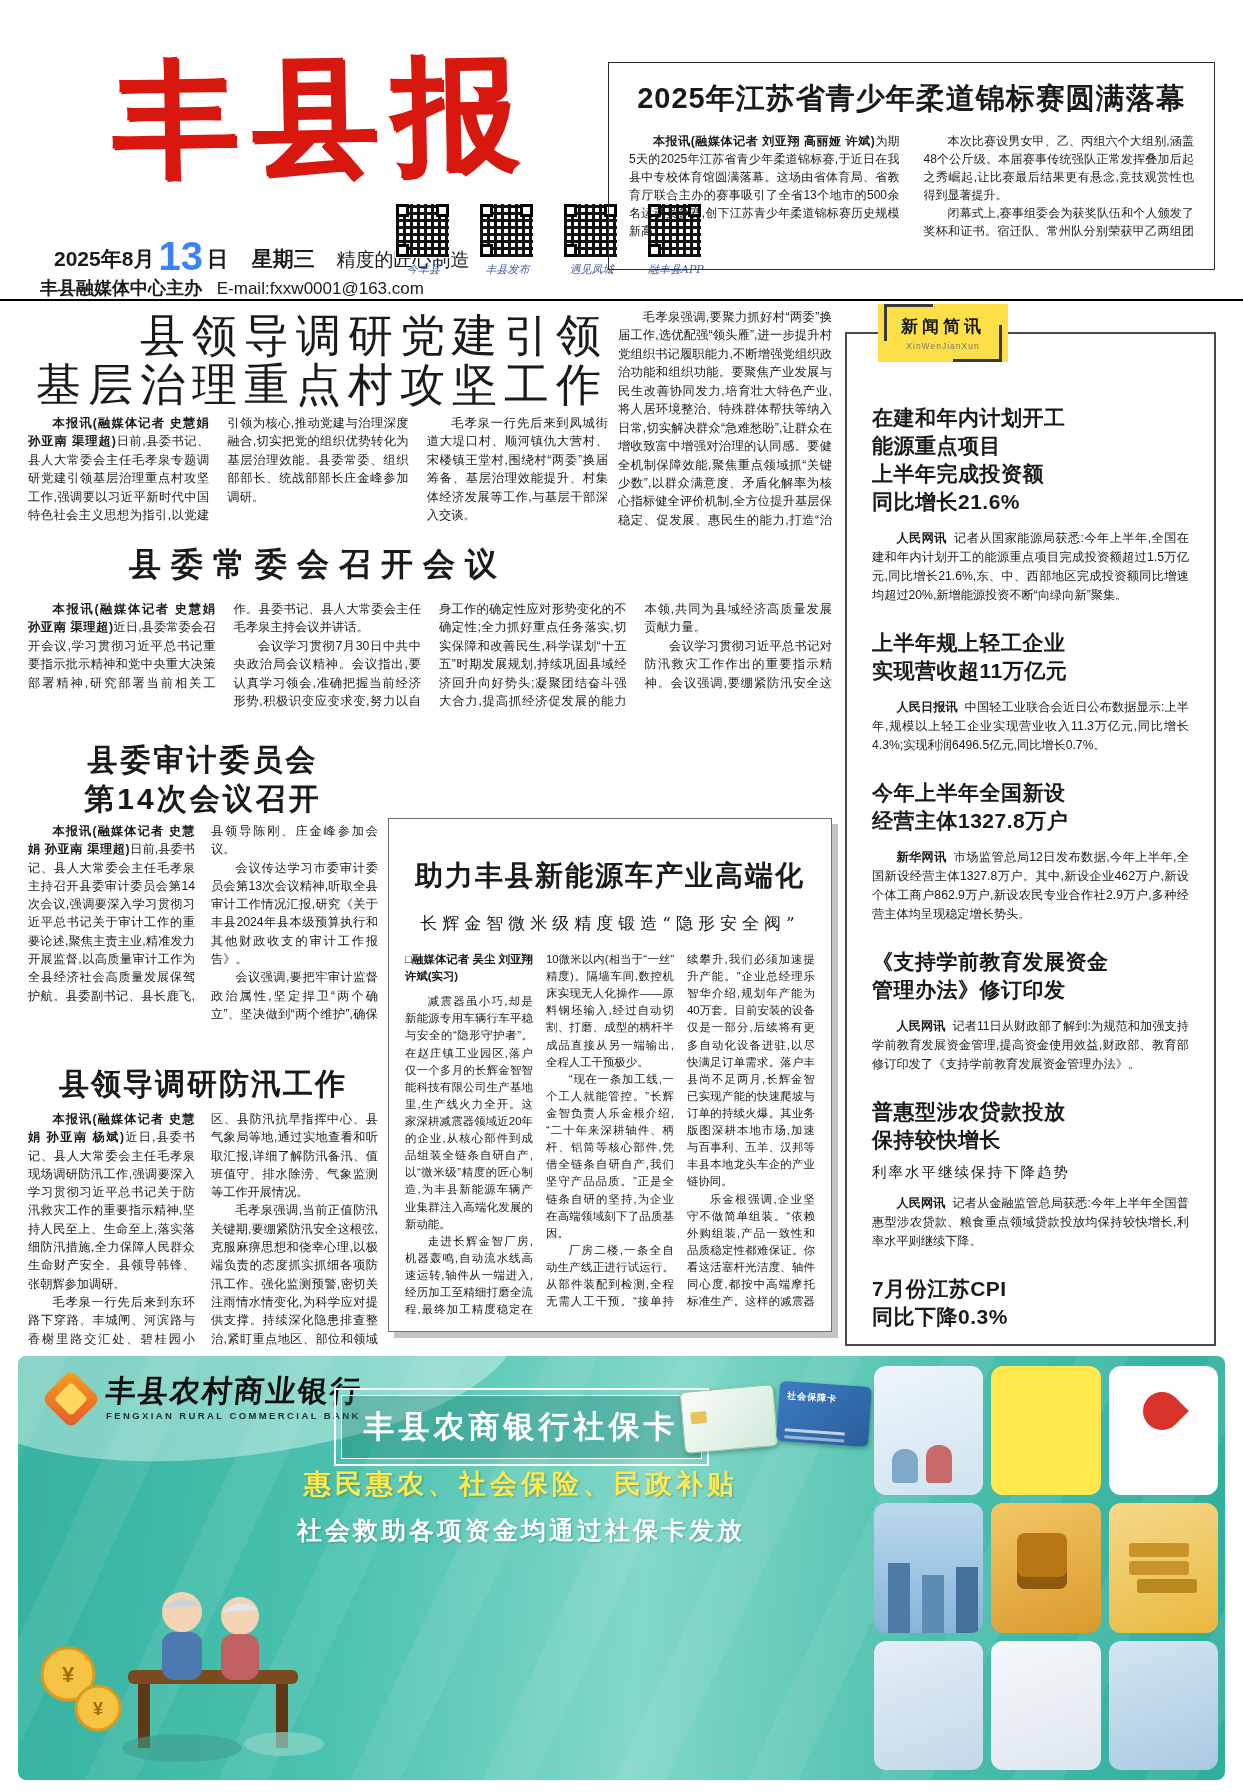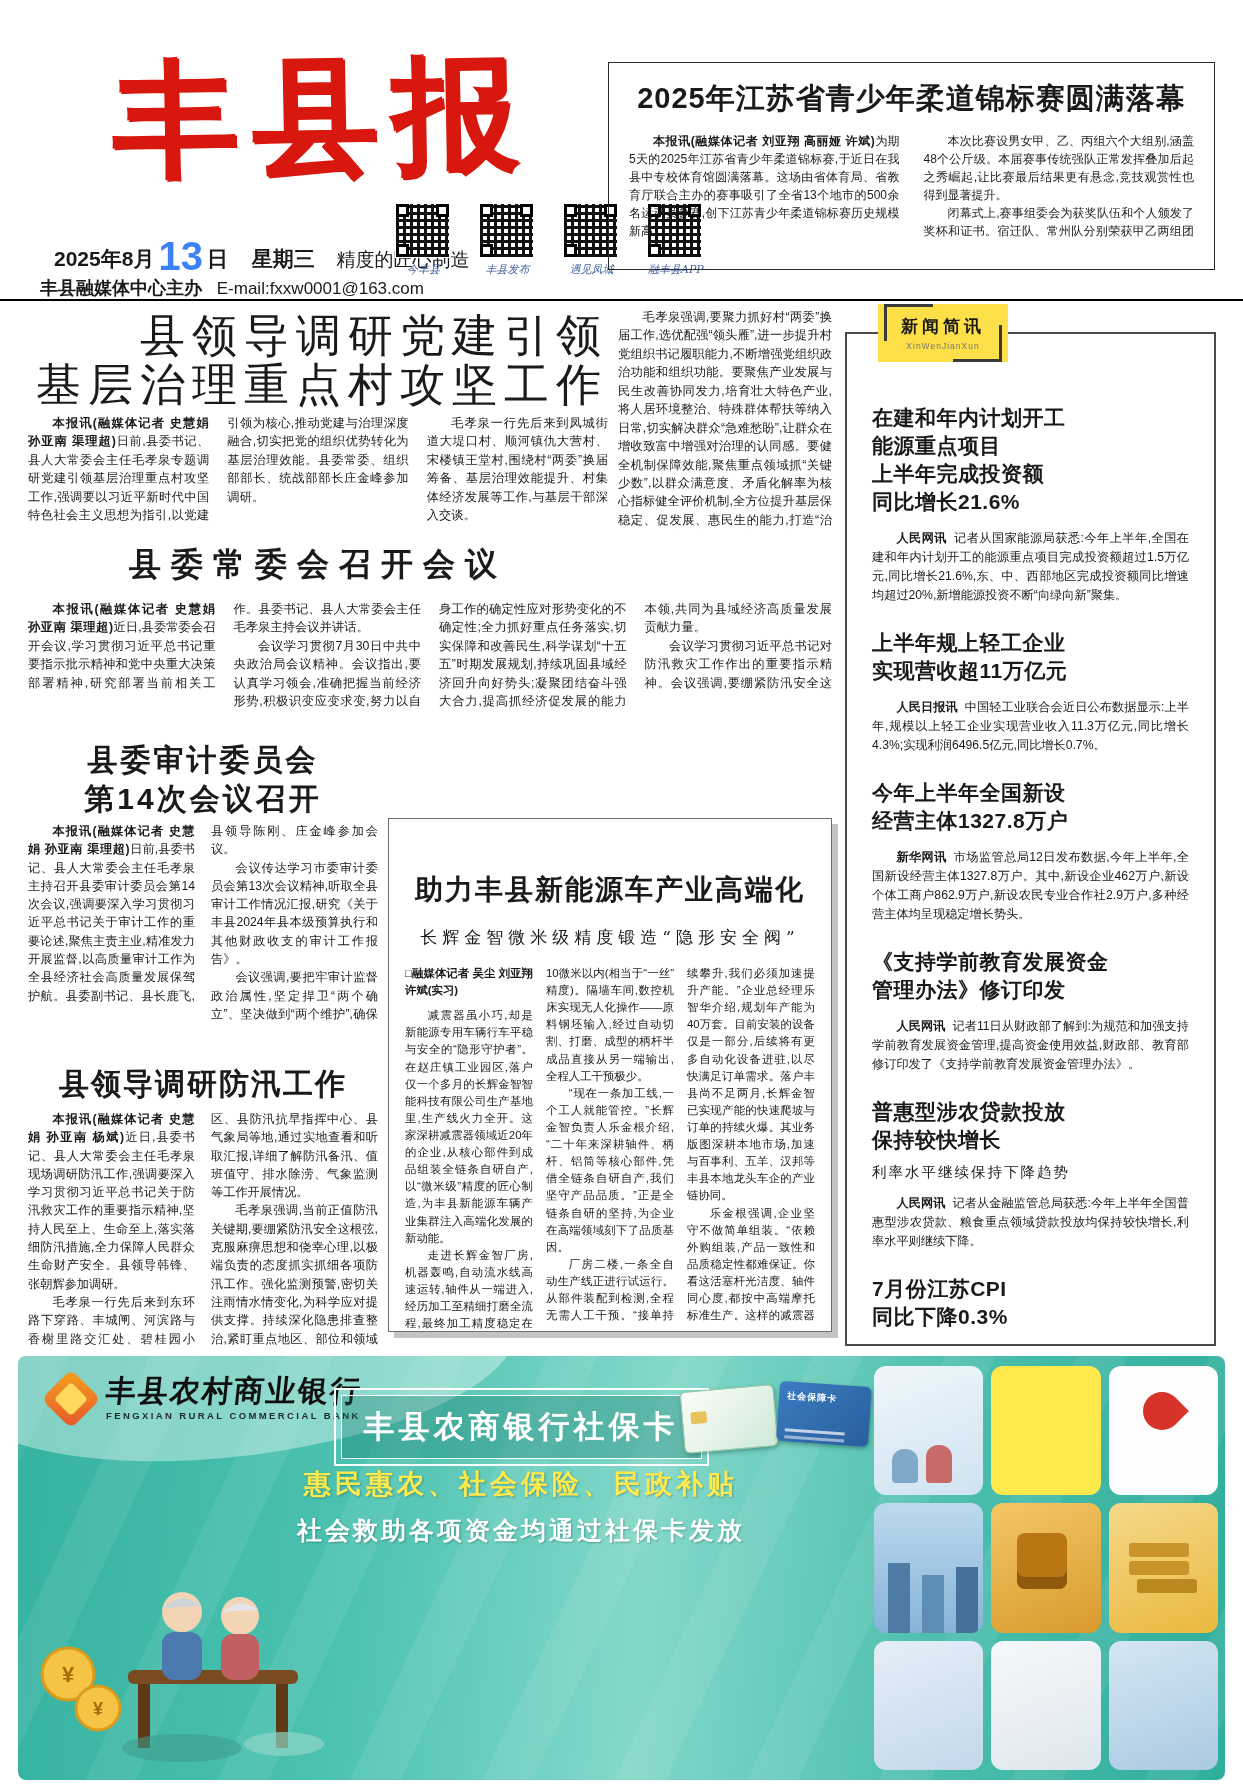--- a/index.html
+++ b/index.html
@@ -42,21 +42,21 @@
   
   .cmt-h{left:28px;top:543px;width:580px;text-align:center;font-size:32px;font-weight:900;letter-spacing:10px;}
   .cmt-cols{left:28px;top:600px;width:804px;height:128px;columns:4;column-gap:18px;font-size:12.3px;line-height:1.5;overflow:hidden;}
   
   .aud-h{left:28px;top:740px;width:350px;text-align:center;font-size:30px;font-weight:900;letter-spacing:3px;line-height:1.3;}
   .aud-cols{left:28px;top:822px;width:350px;height:218px;columns:2;column-gap:16px;font-size:12.2px;line-height:1.5;overflow:hidden;}
   .fld-h{left:28px;top:1064px;width:350px;text-align:center;font-size:30px;font-weight:900;letter-spacing:2px;}
   .fld-cols{left:28px;top:1110px;width:350px;height:238px;columns:2;column-gap:16px;font-size:12.2px;line-height:1.5;overflow:hidden;}
   
   .ev-box{left:388px;top:818px;width:444px;height:514px;border:1px solid #6e6e6e;background:#fff;
-          box-shadow:6px 6px 0 #c4c4c4;box-sizing:border-box;padding:14px 16px;}
+          box-shadow:6px 6px 0 #c4c4c4;box-sizing:border-box;padding:0 16px;}
   .ev-title{margin-top:38px;text-align:center;font-size:28px;font-weight:900;letter-spacing:2px;}
   .ev-sub{margin-top:17px;text-align:center;font-size:17px;letter-spacing:5px;font-family:"DejaVu Serif",serif;}
   .ev-body{position:relative;margin-top:16px;height:372px;columns:3;column-gap:13px;font-size:11.4px;line-height:1.5;overflow:hidden;}
   .ev-byline{margin:0 0 8px;text-indent:0;font-weight:bold;text-align:justify;}
   
   .sidebar{left:845px;top:332px;width:371px;height:1014px;border:2px solid #4a4a4a;box-sizing:border-box;}
   .sb-inner{padding:70px 25px 0;height:934px;overflow:hidden;}
   .brief{margin-bottom:24px;}
   .brief h3{margin:0 0 13px;font-size:21px;font-weight:700;line-height:1.33;white-space:pre-line;letter-spacing:0.5px;}
   .brief .bsub{margin:-4px 0 12px;font-family:"DejaVu Serif",serif;font-size:14.5px;letter-spacing:2px;}

